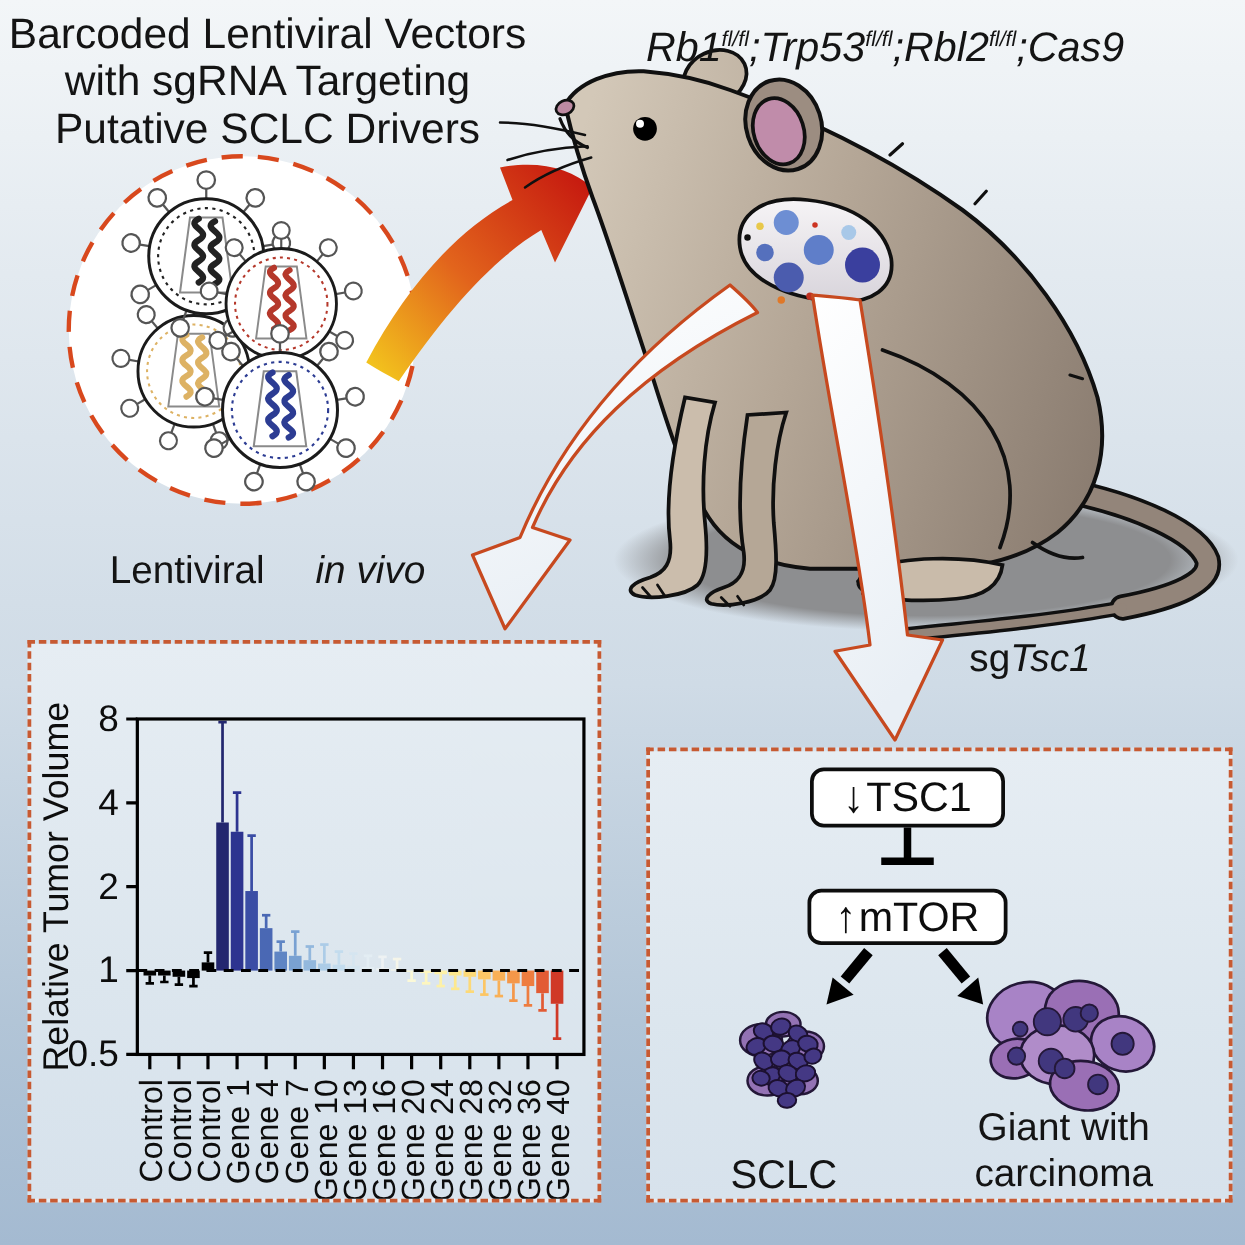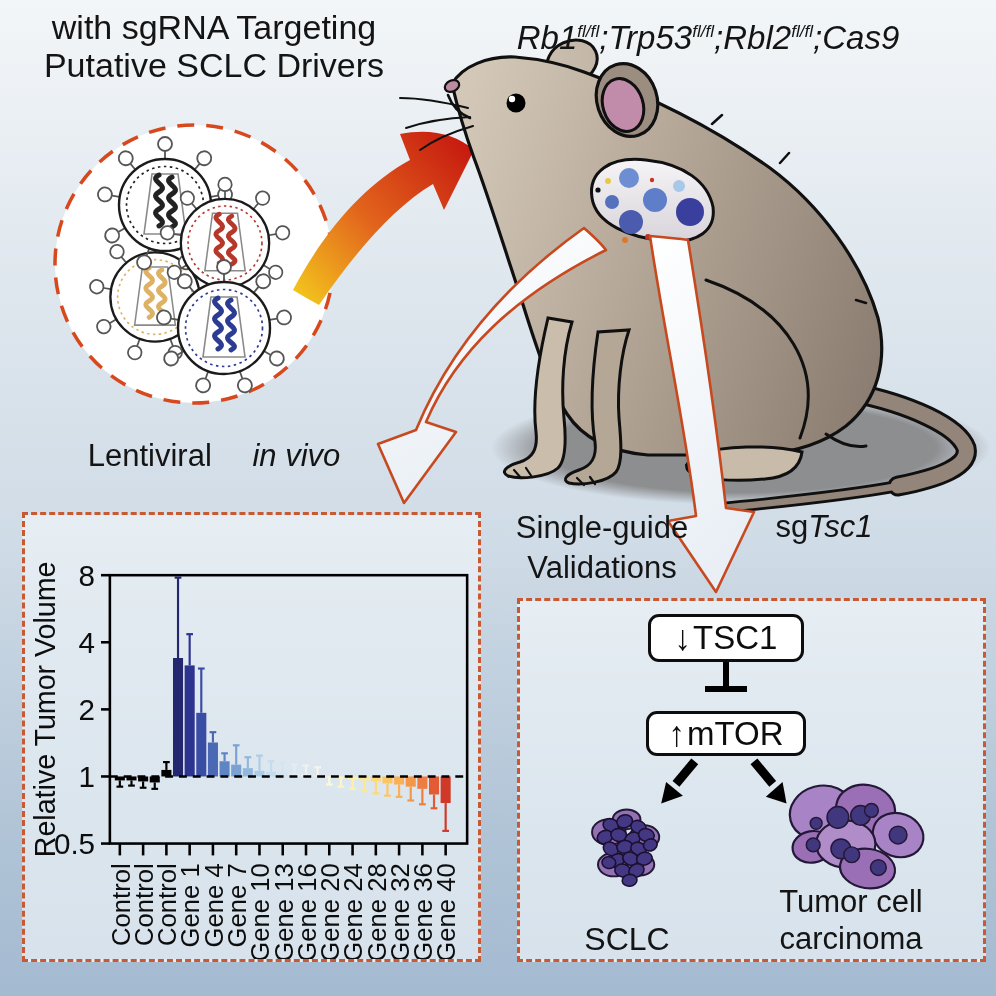--- a/index.html
+++ b/index.html
@@ -202,34 +202,31 @@
         <path d="M 470,117 C 446,118 424,122 406,128"></path>
         <path d="M 473,126 C 452,132 434,140 420,150"></path>
       </g>
     </g>
 
     <path class="flow-arrow" d="M 584,228 C 508,282 450,348 416,430 L 378,444 L 404,503 L 456,432 L 426,422 C 456,352 514,296 606,250 C 600,242 592,235 584,228 Z"></path>
     <path class="flow-arrow" d="M 650,236 C 664,330 686,432 696,516 L 668,521 L 716,592 L 754,512 L 726,508 C 716,420 702,326 688,240 C 675,238 662,237 650,236 Z"></path>
   </svg>
 
   <div class="txt title">
+    <div>Barcoded Lentiviral Vectors</div>
     <div>with sgRNA Targeting</div>
     <div>Putative SCLC Drivers</div>
   </div>
 
   <div class="txt genotype"><span style="font-style: italic;">Rb1</span><sup style="font-style: italic;">fl/fl</sup><span style="font-style: italic;">;</span><span style="font-style: italic;">Trp53</span><sup style="font-style: italic;">fl/fl</sup><span style="font-style: italic;">;</span><span style="font-style: italic;">Rbl2</span><sup style="font-style: italic;">fl/fl</sup><span style="font-style: italic;">;</span><span style="font-style: italic;">Cas9</span></div>
 
   <div class="txt screen-label">
     <div><span>Lentiviral </span><span style="font-style: italic; margin-left: 32px;">in vivo</span></div>
   </div>
 
-  <div class="txt val-label">
-    <div>Single-guide</div>
-    <div>Validations</div>
-  </div>
   <div class="txt sgtsc1"><span>sg</span><span style="font-style: italic;">Tsc1</span></div>
 
   <div class="panel left-panel">
     <svg id="chart-svg" viewBox="0 0 459 450" preserveAspectRatio="none">
         <g>
           <rect x="91.00" y="265.00" width="10.2" height="4.00" fill="#000000"></rect>
           <rect x="102.79" y="265.00" width="10.2" height="4.00" fill="#000000"></rect>
           <rect x="114.58" y="265.00" width="10.2" height="5.03" fill="#000000"></rect>
           <rect x="126.37" y="265.00" width="10.2" height="6.07" fill="#000000"></rect>
           <rect x="138.16" y="258.36" width="10.2" height="6.64" fill="#000000"></rect>
@@ -438,18 +435,18 @@
             <circle cx="336" cy="258" r="8"></circle>
           <circle cx="297" cy="248" r="7"></circle>
             <circle cx="363" cy="271" r="8"></circle>
             <circle cx="300" cy="226" r="6"></circle>
         </g>
       </g>
     </svg>
 
     <div class="sclc-label">SCLC</div>
     <div class="giant-label">
-      <div>Tumor cell</div>
+      <div>Giant with</div>
       <div>carcinoma</div>
     </div>
   </div>
 
 </div>
 
 </body></html>

